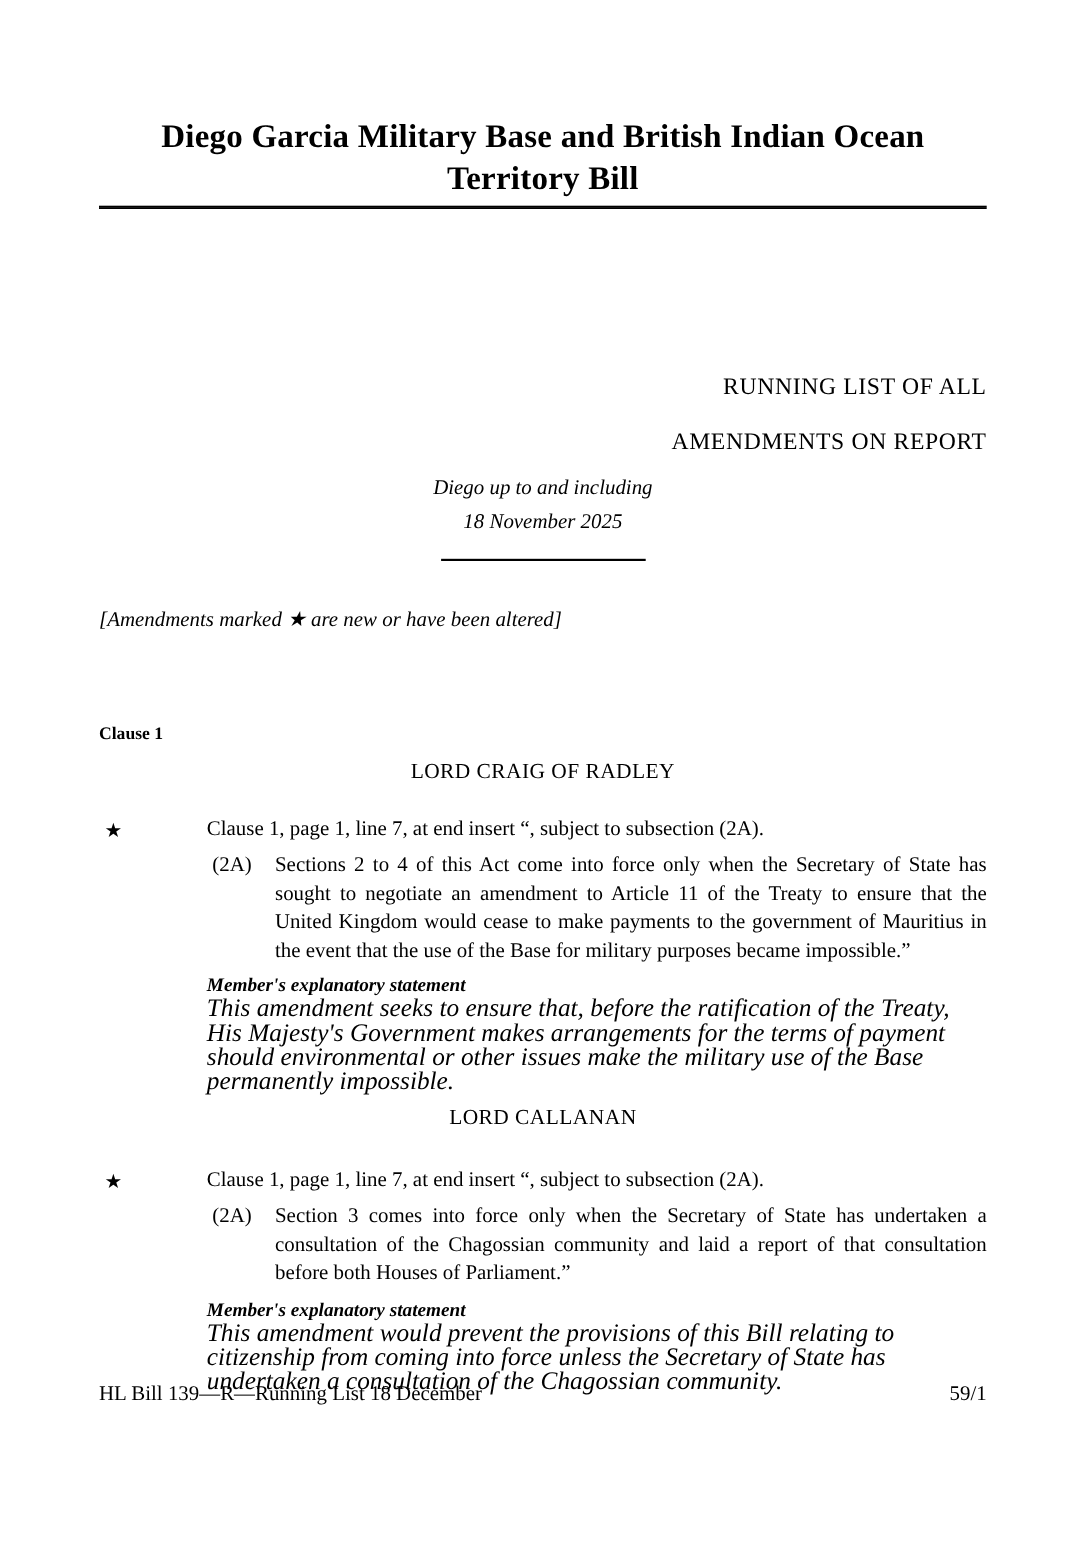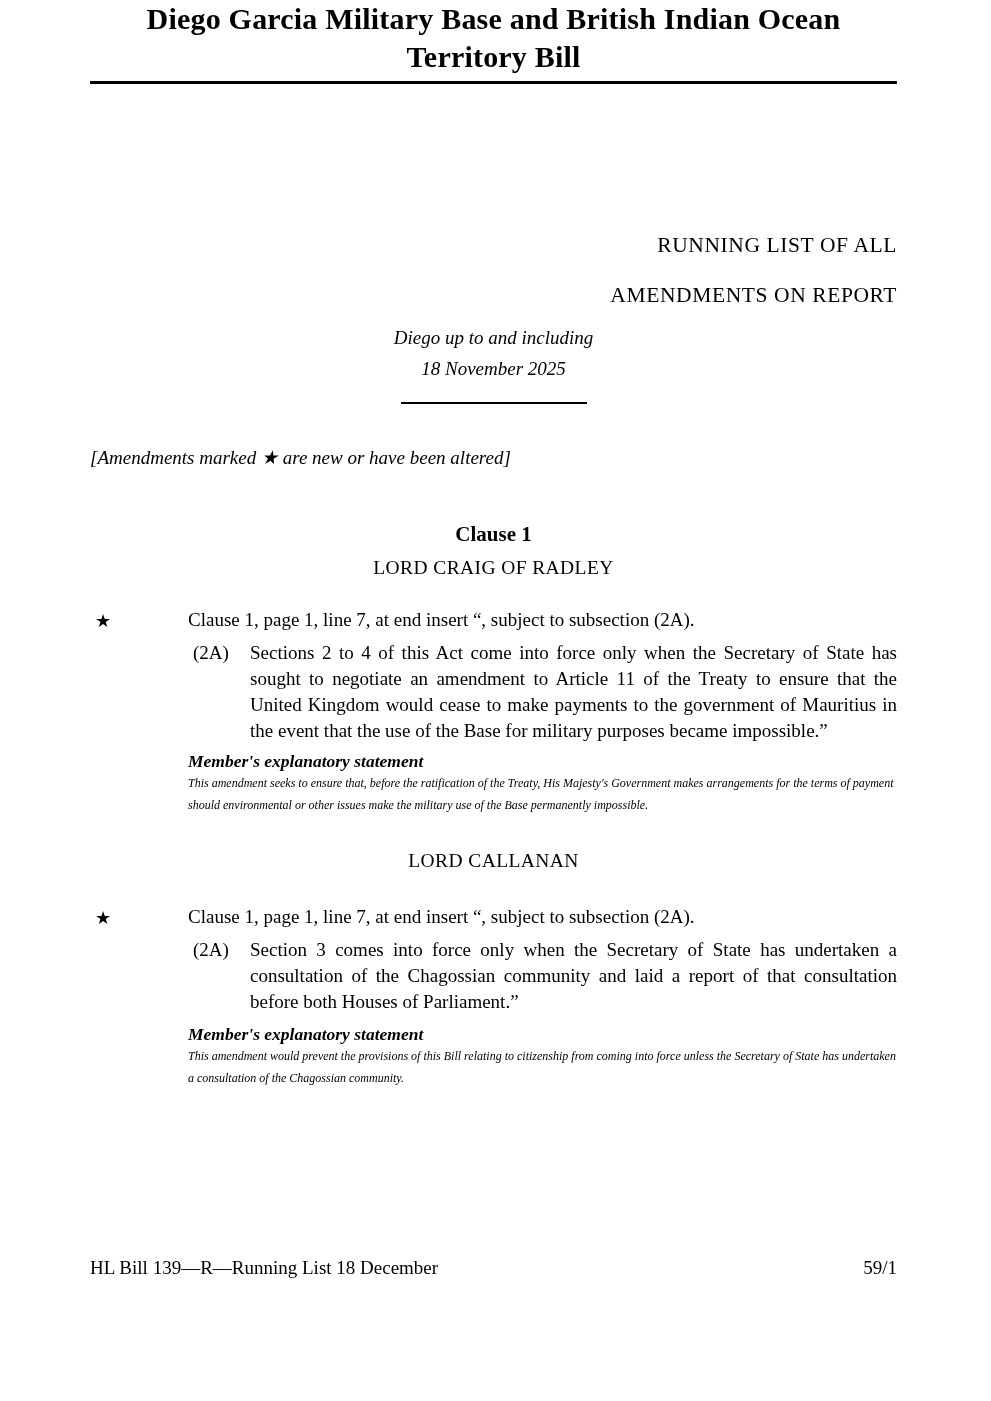--- a/index.html
+++ b/index.html
@@ -5,55 +5,55 @@
   * { margin:0; padding:0; box-sizing:border-box; }
   html,body { background:#ffffff; }
   body {
     width:991px; height:1401px; overflow:hidden;
     font-family:"Liberation Serif","DejaVu Serif",serif;
     color:#000;
   }
   .page { position:relative; width:991px; height:1401px; background:#fff; }
   .content { padding:0 94px 0 90px; }
 
-  .doc-title { text-align:center; font-weight:bold;
+  .doc-title { padding-top:106px; text-align:center; font-weight:bold;
     font-size:30px; line-height:38px; letter-spacing:0.2px; }
   .title-rule { margin-top:5px; height:2px;
     border-top:2.5px solid #000; border-bottom:1.5px solid #000; }
 
   .list-heading { text-align:right; font-size:21.5px; line-height:21px; letter-spacing:0.6px; }
   .lh1 { margin-top:151px; }
   .lh2 { margin-top:29px; }
 
   .tabled { text-align:center; font-style:italic; font-size:19px; line-height:19px; }
   .t1 { margin-top:22px; }
   .t2 { margin-top:12px; }
 
   .separator-rule { margin:24px auto 0 auto; width:186px; height:1.5px; background:#000; }
 
   .marker-legend { margin-top:44px; text-align:left; font-style:italic; font-size:19px; line-height:20px; }
 
-  .clause-heading { margin-top:56px; text-align:center; font-weight:bold; font-size:21px; line-height:20px; }
+  .clause-heading { margin-top:84px; text-align:left; font-weight:bold; font-size:16px; line-height:20px; }
   .mover { text-align:center; font-size:19.5px; line-height:20px; letter-spacing:0.4px; }
   .mover1 { margin-top:14px; }
-  .mover2 { margin-top:35px; }
+  .mover2 { margin-top:13px; }
 
   .amendment-line { position:relative; padding-left:98px; font-size:19px; line-height:26px; }
   .a1 { margin-top:29px; }
   .a2 { margin-top:33px; }
   .star { position:absolute; left:5px; top:1px; font-size:18px; font-style:normal; }
 
   .subsection { display:flex; margin-left:103px; margin-top:7px; font-size:19px; line-height:26px; }
   .subsection .sub-label { flex:0 0 57px; }
   .subsection .sub-text { flex:1; text-align:justify; text-align-last:left; }
 
   .expl-heading { margin-left:98px; font-weight:bold; font-style:italic; font-size:17.5px; line-height:22px; }
   .eh1 { margin-top:6px; }
   .eh2 { margin-top:8px; }
-  .expl-text { margin-left:98px; font-style:italic; font-size:12px; line-height:22px; }
+  .expl-text { margin-left:98px; font-style:italic; font-size:23px; line-height:22px; }
 
   .footer { position:absolute; top:1256px; left:90px; right:94px;
     display:flex; justify-content:space-between; font-size:19px; line-height:24px; }
 </style>
 </head>
 <body>
 
 <div class="page">
   <div class="content">
 

